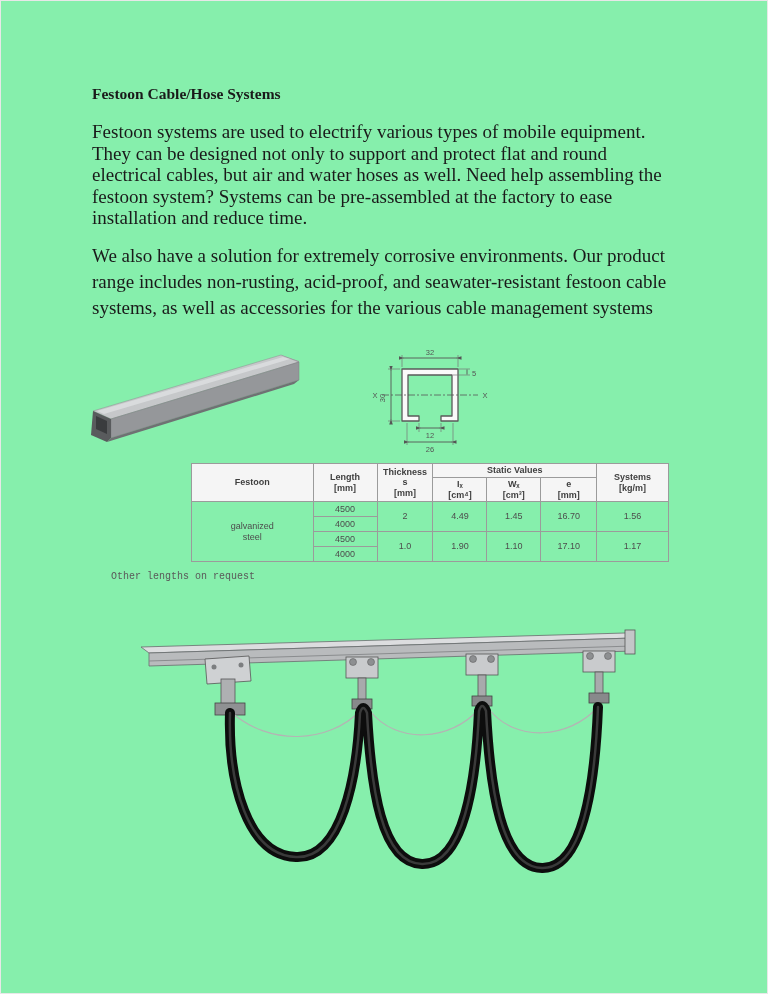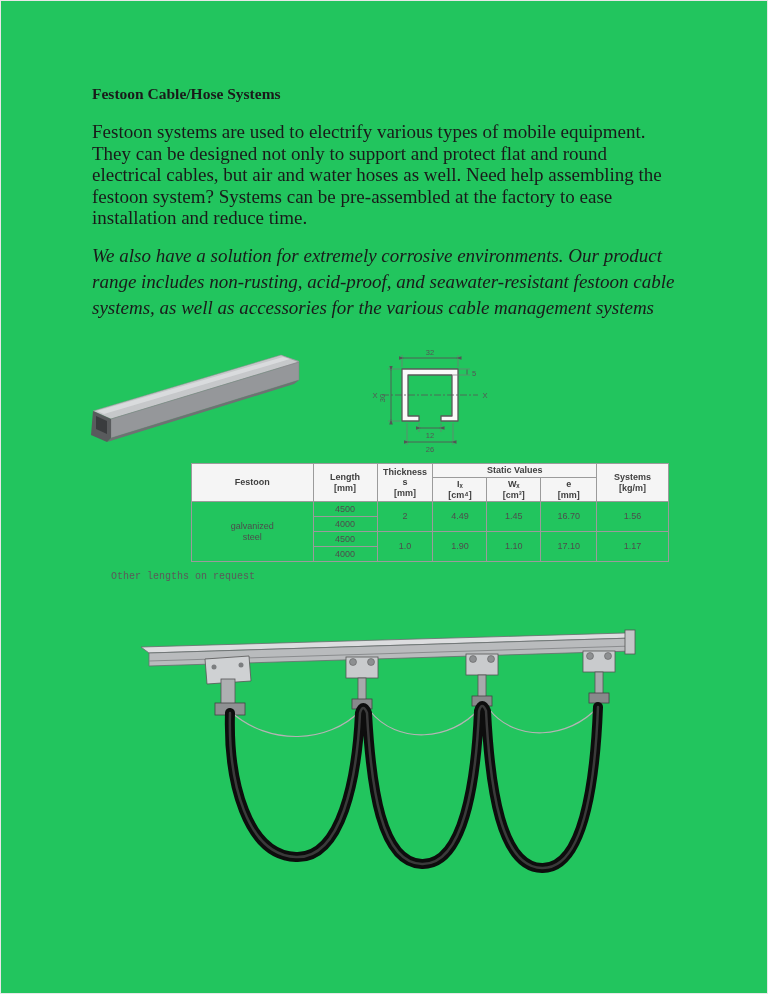--- a/index.html
+++ b/index.html
@@ -3,26 +3,26 @@
 <meta charset="utf-8">
 <style>
   * { margin:0; padding:0; box-sizing:border-box; }
   html,body { background:#fff; }
   body {
     width:768px; height:994px; position:relative;
     font-family:"Liberation Serif", serif; color:#1a1a1a;
   }
   .page {
     position:absolute; left:0; top:0; width:768px; height:994px;
-    background:#22c55e; border:1px solid #e8e8e8; overflow:hidden;
+    background:#86efac; border:1px solid #e8e8e8; overflow:hidden;
   }
   .text-col { position:absolute; left:91px; top:84px; width:588px; }
   .doc-title { font-size:15.5px; font-weight:bold; margin:0 0 18px 0; }
   .para { font-size:19px; line-height:21.6px; margin:0 0 14px 0; }
-  .para-wide { line-height:26px;font-style:italic; }
+  .para-wide { line-height:26px; }
 
   .figure { position:absolute; }
   .fig-rail-photo   { left:84px;  top:348px; width:230px; height:112px; }
   .fig-cross-section{ left:363px; top:346px; width:134px; height:110px;text-align:center; }
 
   .spec-table {
     position:absolute; left:190px; top:462px; width:478px;
     border-collapse:collapse;
     font-family:"Liberation Sans","DejaVu Sans",sans-serif;
     font-size:9px; line-height:1.2; color:#4d4d4d;

